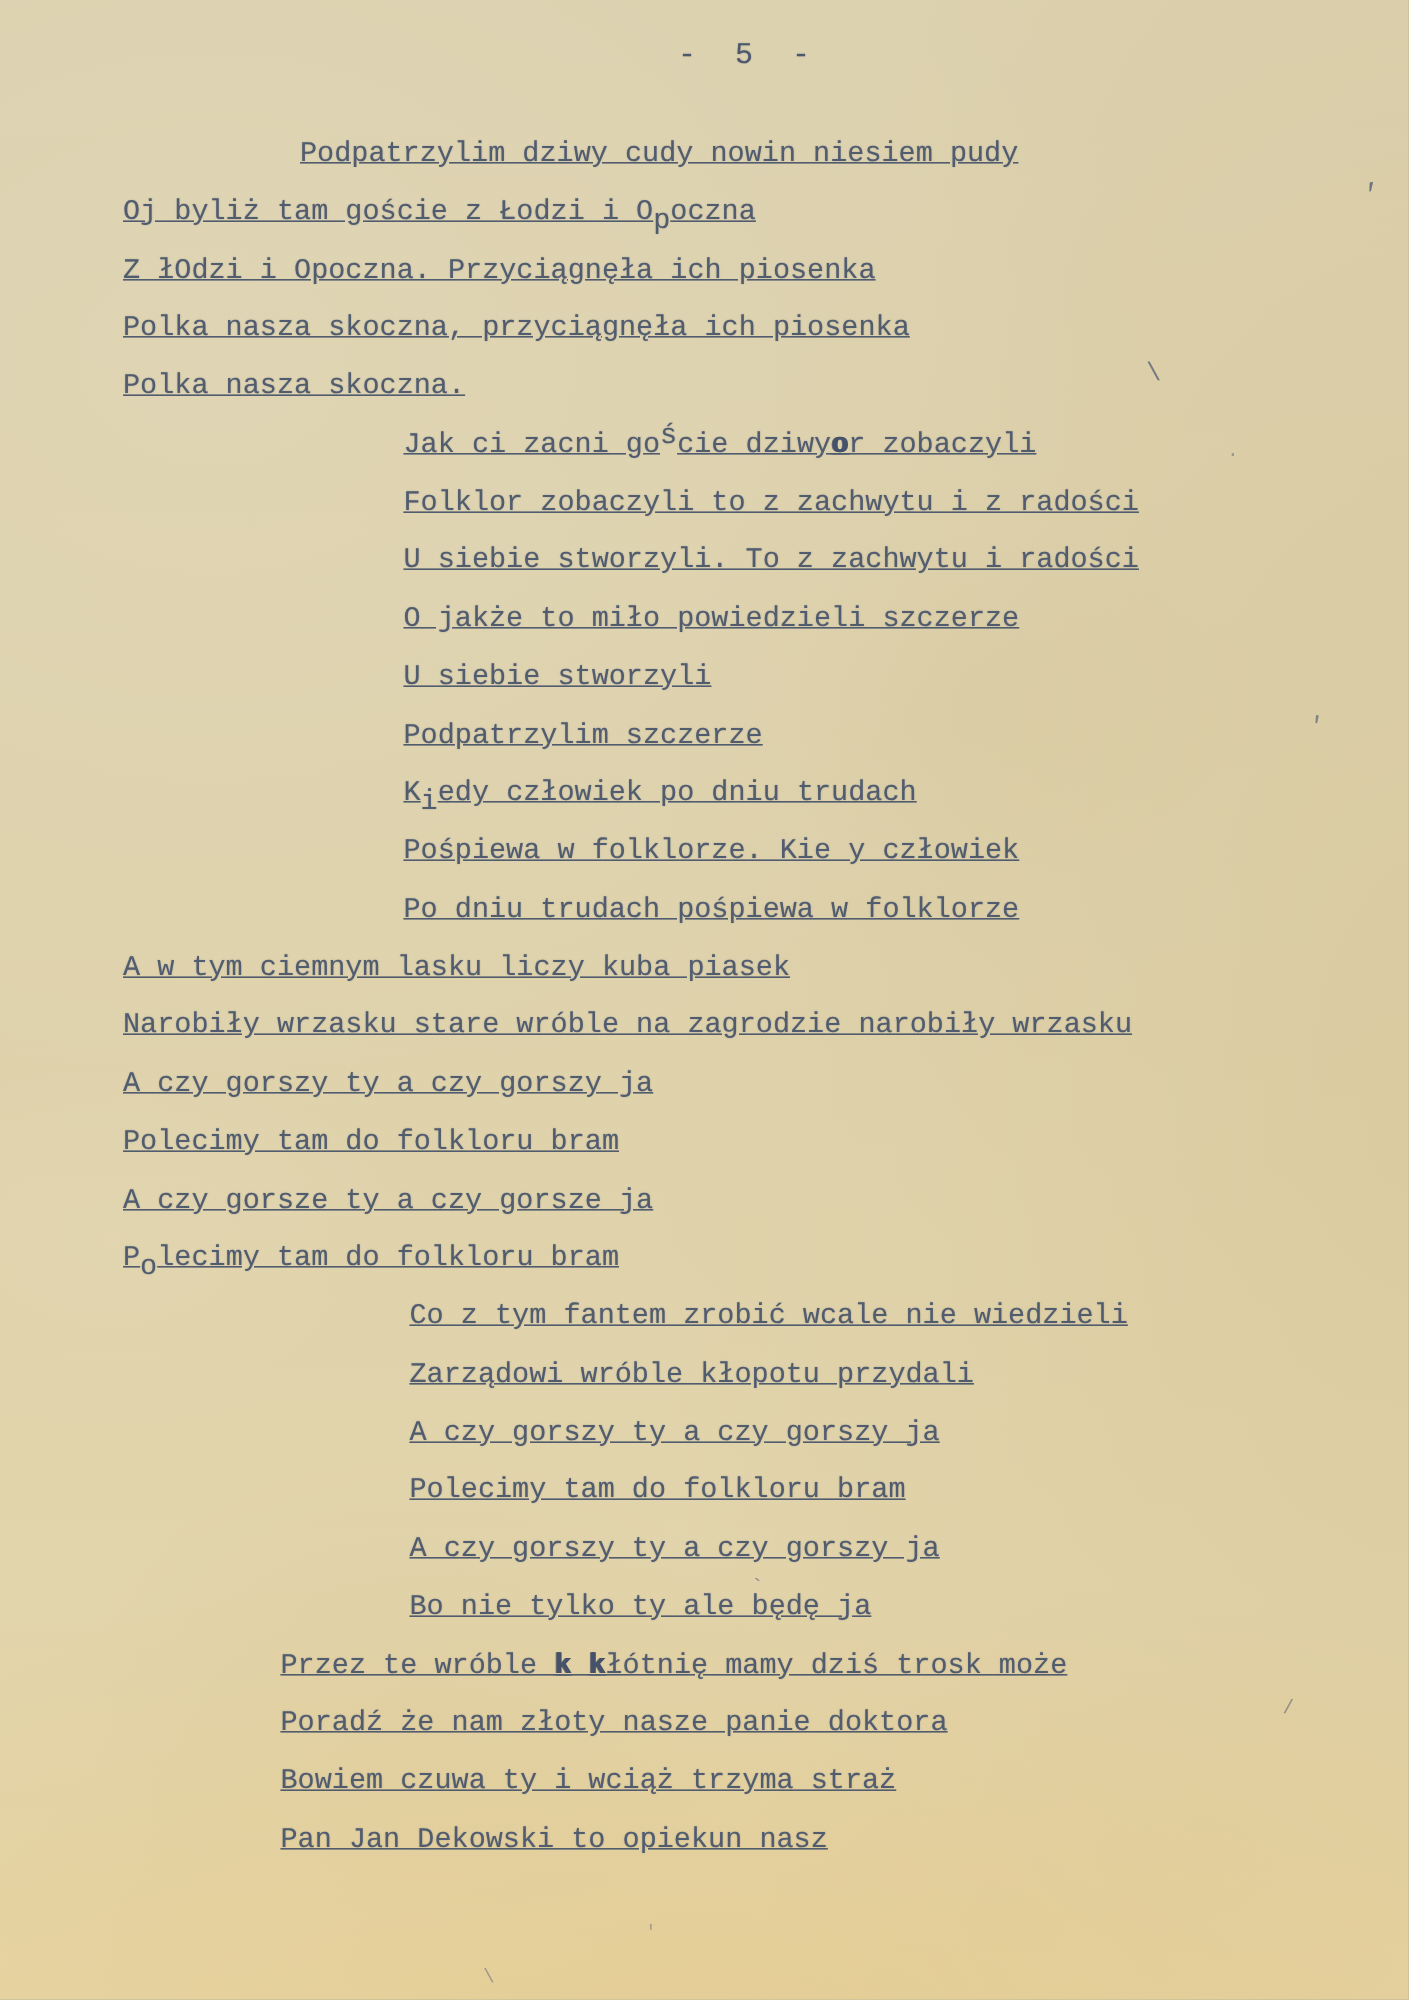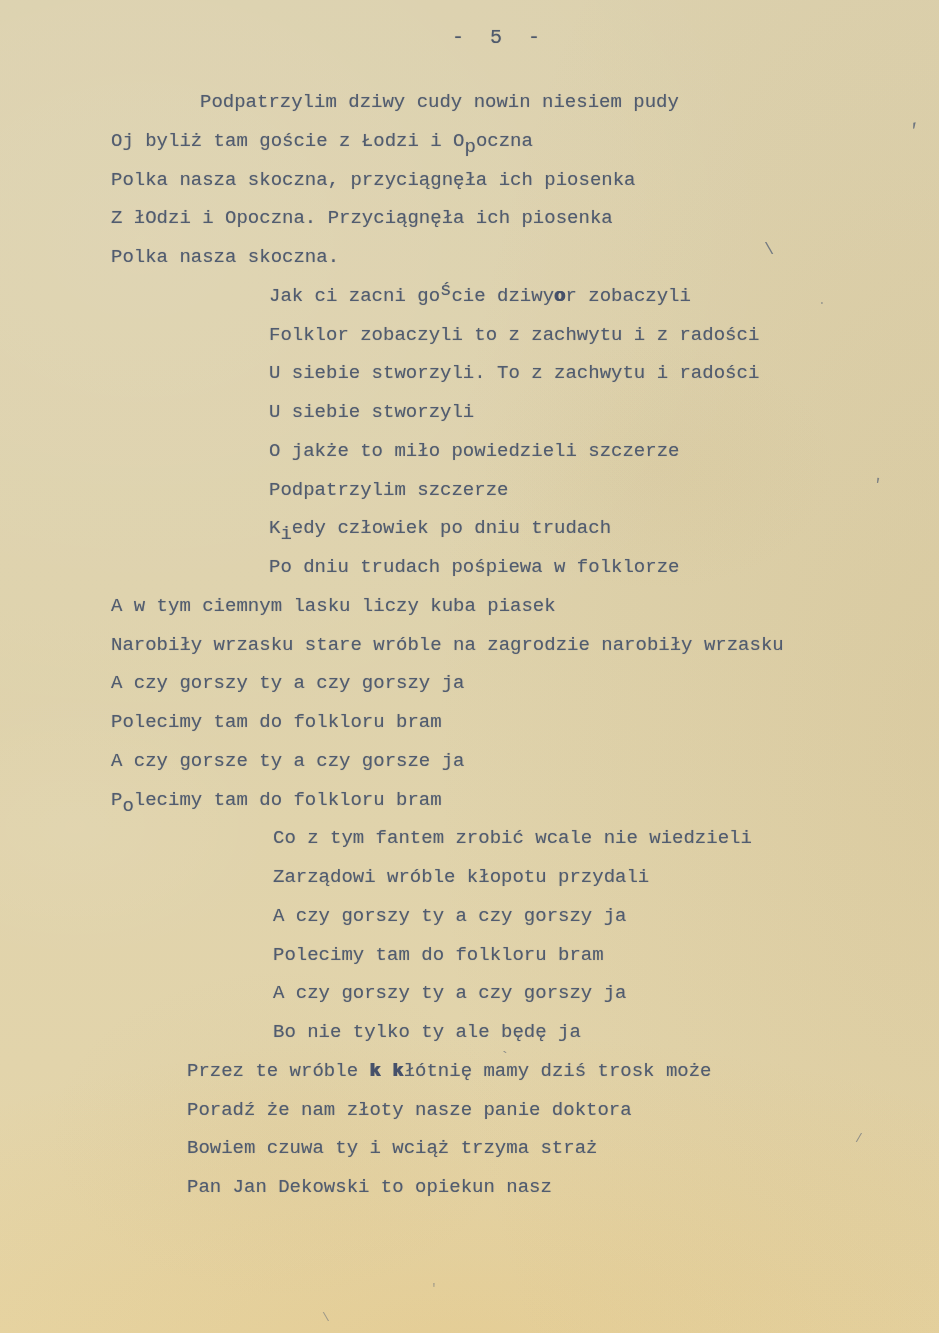--- a/index.html
+++ b/index.html
@@ -20,23 +20,23 @@
   }
   .page-number{
     position:absolute;top:26px;left:452px;
     font-size:20px;letter-spacing:7px;white-space:pre;
     color:#4e596c;text-shadow:0 0 1px rgba(78,89,108,.5);
   }
   .poem{position:absolute;top:83px;left:0;width:939px;}
   .line{
     height:38.75px;line-height:38.75px;
     font-size:19px;white-space:pre;
-    color:#515c6f;text-shadow:0 0 1px rgba(81,92,111,.45);
+    color:#515c6f;text-shadow:0 0 1px rgba(81,92,111,.45);text-decoration:underline;
   }
-  .i0{margin-left:111px}
+  .i0{margin-left:82px}
   .i1{margin-left:187px}
   .i2{margin-left:200px}
   .i3{margin-left:269px}
   .i4{margin-left:273px}
   .sub{display:inline-block;transform:translateY(6px);}
   .sup{display:inline-block;transform:translateY(-6px);}
   .over{
     font-weight:bold;color:#46516a;
     text-shadow:0.8px 0 #46516a,-0.6px 0 rgba(60,70,95,.65);
   }
@@ -48,30 +48,31 @@
 </style>
 </head>
 <body>
 
 <div class="page">
   <div class="page-number">- 5 -</div>
 
   <div class="poem" id="poem">
       <div class="line i2"><span>Podpatrzylim dziwy cudy nowin niesiem pudy</span></div>
       <div class="line i0"><span>Oj byliż tam goście z Łodzi i O</span><span class="sub">p</span><span>oczna</span></div>
+      <div class="line i0"><span>Z łOdzi i Opoczna. Przyciągnęła ich piosenka</span></div>
       <div class="line i0"><span>Polka nasza skoczna, przyciągnęła ich piosenka</span></div>
-      <div class="line i0"><span>Z łOdzi i Opoczna. Przyciągnęła ich piosenka</span></div>
       <div class="line i0"><span>Polka nasza skoczna.</span></div>
       <div class="line i3"><span>Jak ci zacni go</span><span class="sup">ś</span><span>cie dziwy</span><span class="over">o</span><span>r zobaczyli</span></div>
       <div class="line i3"><span>Folklor zobaczyli to z zachwytu i z radości</span></div>
       <div class="line i3"><span>U siebie stworzyli. To z zachwytu i radości</span></div>
+      <div class="line i3"><span>O jakże to miło powiedzieli szczerze</span></div>
       <div class="line i3"><span>U siebie stworzyli</span></div>
-      <div class="line i3"><span>O jakże to miło powiedzieli szczerze</span></div>
       <div class="line i3"><span>Podpatrzylim szczerze</span></div>
       <div class="line i3"><span>K</span><span class="sub">i</span><span>edy człowiek po dniu trudach</span></div>
+      <div class="line i3"><span>Pośpiewa w folklorze. Kie y człowiek</span></div>
       <div class="line i3"><span>Po dniu trudach pośpiewa w folklorze</span></div>
       <div class="line i0"><span>A w tym ciemnym lasku liczy kuba piasek</span></div>
       <div class="line i0"><span>Narobiły wrzasku stare wróble na zagrodzie narobiły wrzasku</span></div>
       <div class="line i0"><span>A czy gorszy ty a czy gorszy ja</span></div>
       <div class="line i0"><span>Polecimy tam do folkloru bram</span></div>
       <div class="line i0"><span>A czy gorsze ty a czy gorsze ja</span></div>
       <div class="line i0"><span>P</span><span class="sub">o</span><span>lecimy tam do folkloru bram</span></div>
       <div class="line i4"><span>Co z tym fantem zrobić wcale nie wiedzieli</span></div>
       <div class="line i4"><span>Zarządowi wróble kłopotu przydali</span></div>
       <div class="line i4"><span>A czy gorszy ty a czy gorszy ja</span></div>

